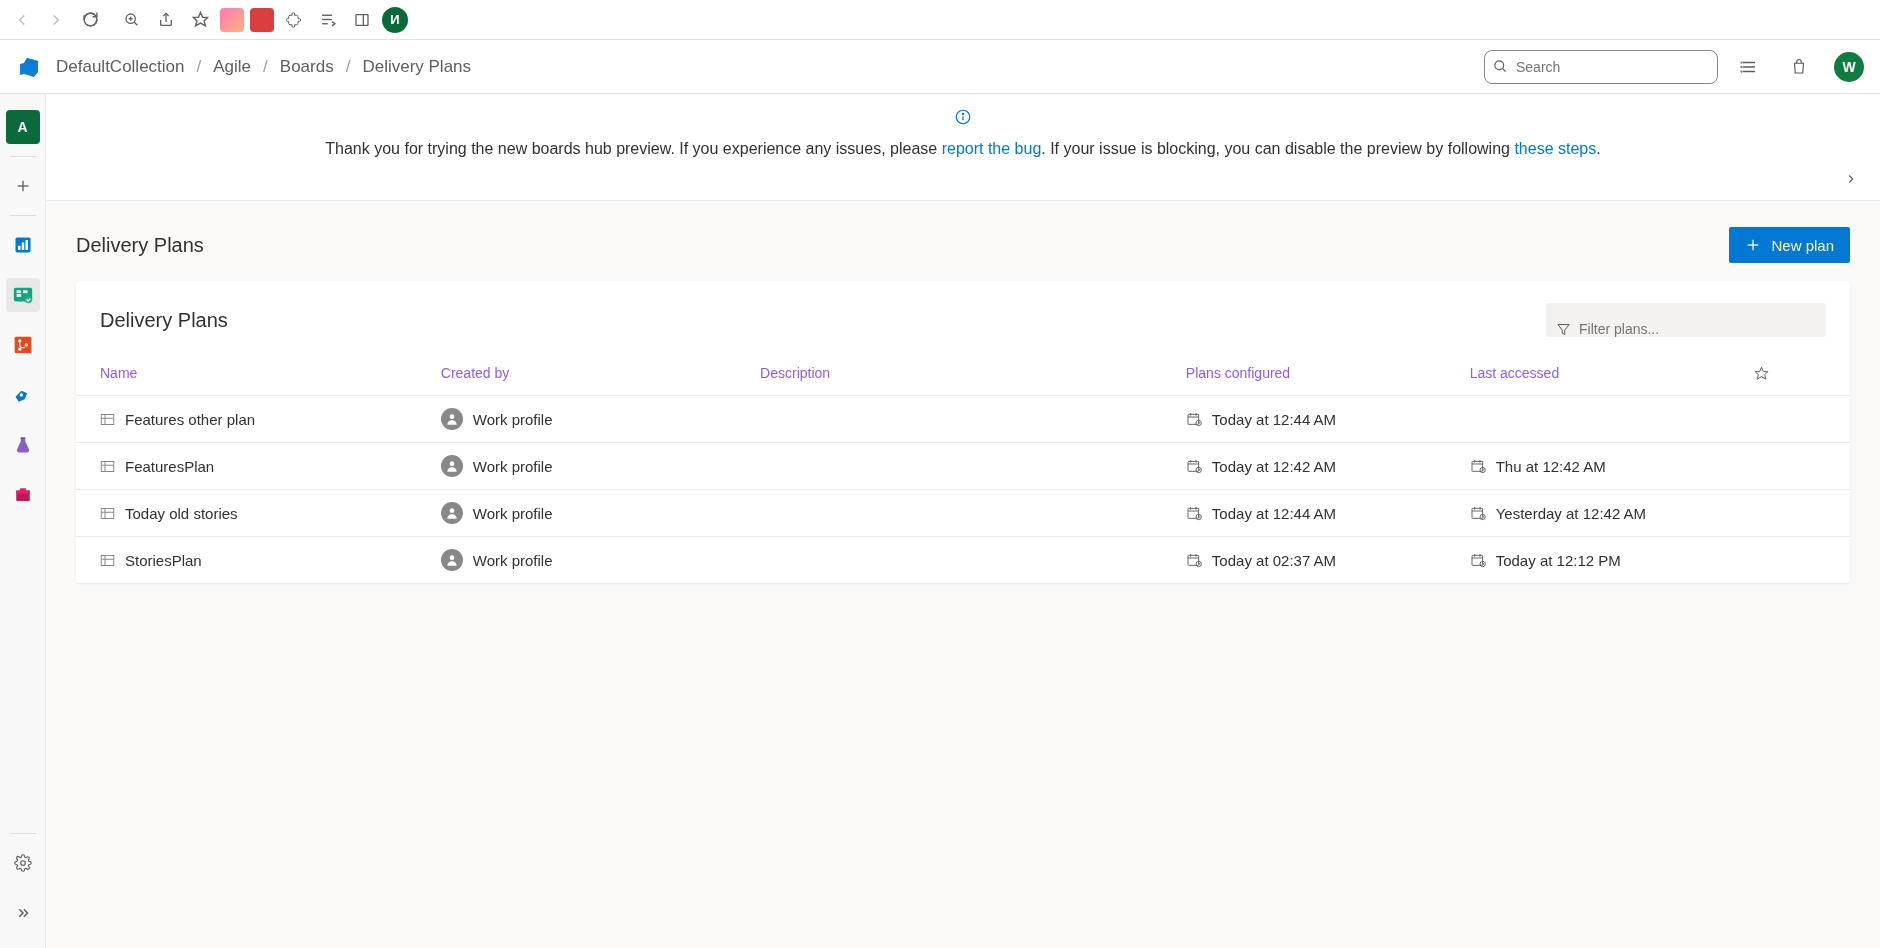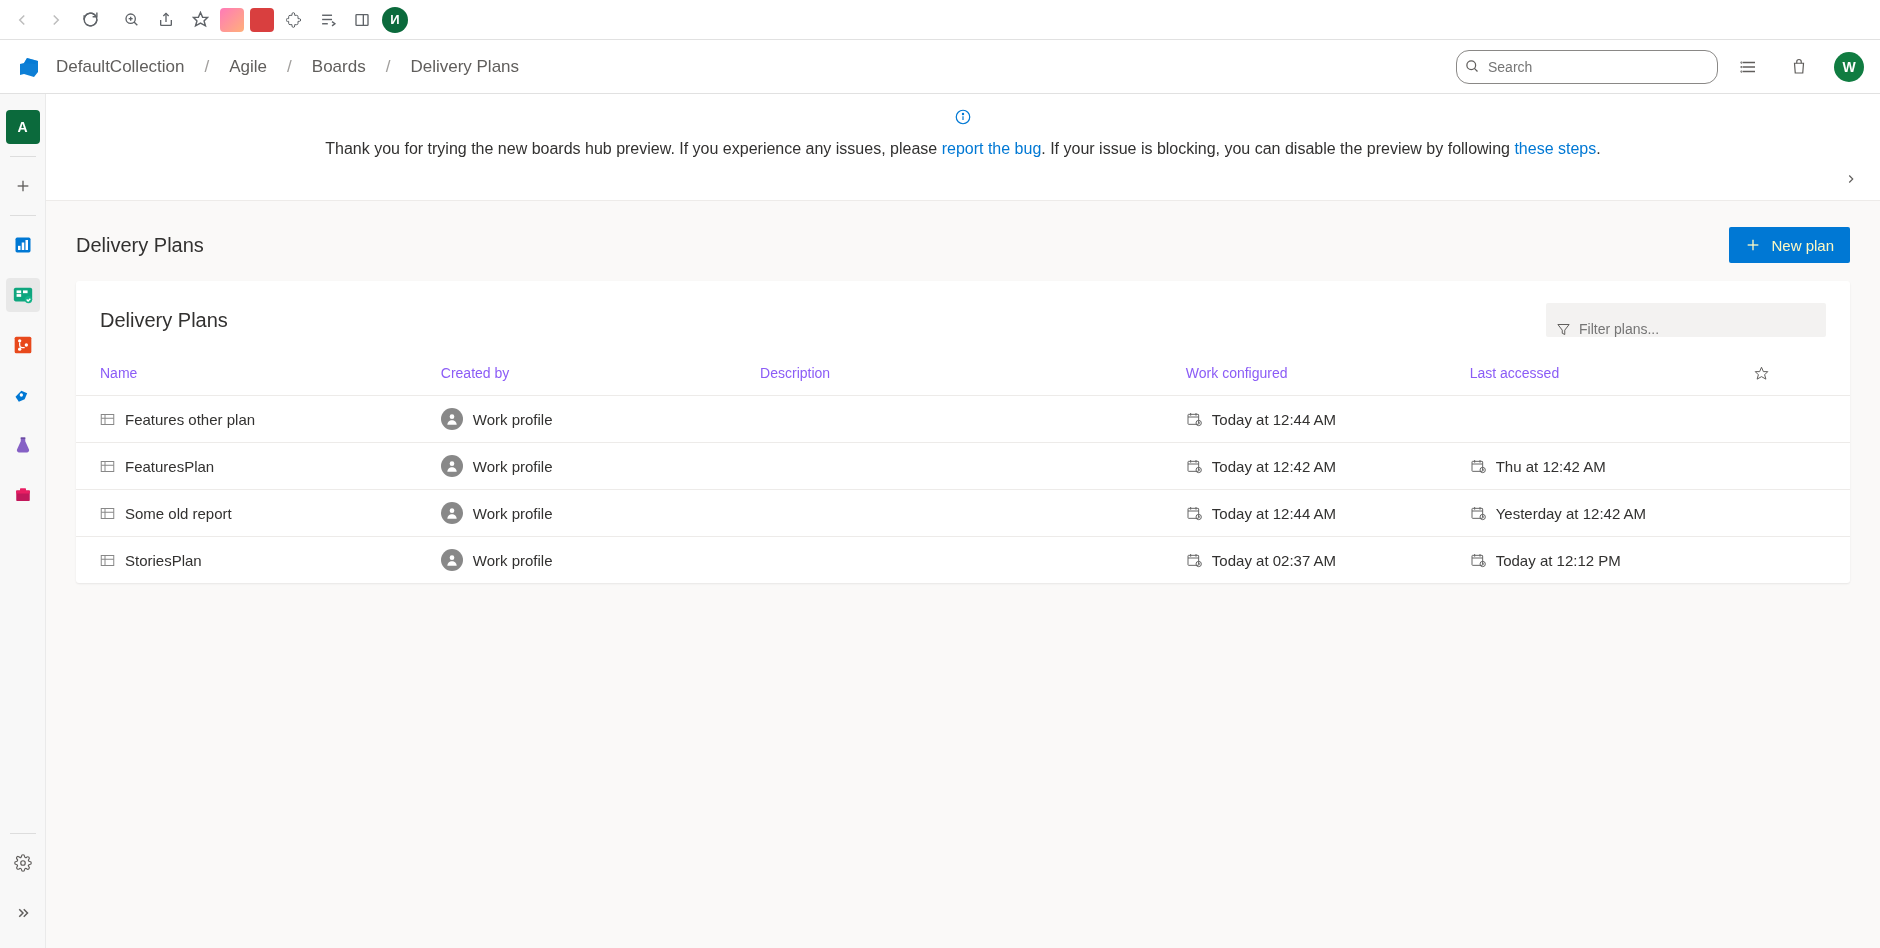--- a/index.html
+++ b/index.html
@@ -9,25 +9,25 @@
   .chrome-btn { width:28px; height:28px; display:flex; align-items:center; justify-content:center; color:#5f6368; border-radius:50%; }
   .chrome-btn.disabled { color:#bdbdbd; }
   .chrome-url { flex:1; height:30px; background:#f1f3f4; border-radius:15px; display:flex; align-items:center; padding:0 12px; color:#5f6368; font-size:14px; gap:8px;}
   .chrome-url .url-text { color:#202124; }
   .chrome-right { display:flex; align-items:center; gap:6px; padding-left:8px;}
   .ext-icon { width:24px; height:24px; border-radius:4px; display:flex; align-items:center; justify-content:center; font-size:14px;}
   .avatar-circle { width:26px; height:26px; border-radius:50%; background:#0b6a3c; color:#fff; display:flex; align-items:center; justify-content:center; font-size:13px; font-weight:600;}
   
   .app-header { height:54px; border-bottom:1px solid #e1e1e1; display:flex; align-items:center; padding:0 16px; gap:12px;}
   .logo-box { width:28px; height:28px; display:flex; align-items:center; justify-content:center;}
-  .breadcrumb { display:flex; align-items:center; gap:20px; color:#605e5c; font-size:17px;}
+  .breadcrumb { display:flex; align-items:center; gap:12px; color:#605e5c; font-size:17px;}
   .breadcrumb .sep { color:#a19f9d;}
   .breadcrumb .crumb { color:#605e5c; }
   .hdr-spacer { flex:1; }
-  .search-box { width:262px; height:34px; border:1px solid #8a8886; border-radius:13px; display:flex; align-items:center; padding:0 8px; gap:8px; color:#605e5c;}
+  .search-box { width:234px; height:34px; border:1px solid #8a8886; border-radius:8px; display:flex; align-items:center; padding:0 8px; gap:8px; color:#605e5c;}
   .search-box input { border:none; outline:none; flex:1; font-size:14px; color:#323130; background:transparent;}
   .hdr-icon { width:38px; height:38px; display:flex; align-items:center; justify-content:center; color:#605e5c;}
   .hdr-avatar { width:30px; height:30px; border-radius:50%; background:#107c41; color:#fff; display:flex; align-items:center; justify-content:center; font-weight:600; margin-left:4px;}
   
   .body-row { display:flex; height:calc(100% - 94px);}
   .left-rail { width:46px; background:#f8f8f8; border-right:1px solid #eaeaea; display:flex; flex-direction:column; align-items:center; padding-top:8px; position:relative;}
   .rail-item { width:34px; height:34px; border-radius:4px; display:flex; align-items:center; justify-content:center; margin:8px 0; cursor:pointer;}
   .rail-sep { width:26px; height:1px; background:#ddd; margin:4px 0;}
   .rail-item.project { background:#0b6a3c; color:#fff; font-weight:600;}
   .rail-item.selected { background:#e8e8e8;}
@@ -289,21 +289,21 @@
           <input placeholder="Filter plans..." style="">
         </div>
       </div>
 
       <table class="tbl">
         <thead>
           <tr>
             <th style="width:20%">Name</th>
             <th style="width:18%">Created by</th>
             <th style="width:24%">Description</th>
-            <th style="width:16%">Work configured</th>
+            <th style="width:16%">Plans configured</th>
             <th style="width:16%">Last accessed</th>
             <th>
               <svg width="15" height="15" viewBox="0 0 24 24" fill="none" stroke="#605e5c" stroke-width="1.6">
                   <polygon points="12 2 15 9 22 9 17 14 19 21 12 17 5 21 7 14 2 9 9 9"></polygon>
                 </svg>
             </th>
           </tr>
         </thead>
         <tbody id="plans-body">
             <tr>
@@ -409,21 +409,21 @@
             <tr>
               <td>
                 <div class="cell-flex">
                   <span class="plan-icon">
                     <svg width="15" height="13" viewBox="0 0 24 20" fill="none" stroke="currentColor" stroke-width="1.6">
                       <rect x="2" y="2" width="20" height="16"></rect>
                       <line x1="2" y1="8" x2="22" y2="8"></line>
                       <line x1="8" y1="2" x2="8" y2="18"></line>
                     </svg>
                   </span>
-                  <span>Some old report</span>
+                  <span>Today old stories</span>
                 </div>
               </td>
               <td>
                 <div class="cell-flex">
                   <span class="person-avatar">
                     <svg width="14" height="14" viewBox="0 0 24 24" fill="#fff">
                       <circle cx="12" cy="8" r="4"></circle>
                       <path d="M4 22c0-4.4 3.6-8 8-8s8 3.6 8 8"></path>
                     </svg>
                   </span>

